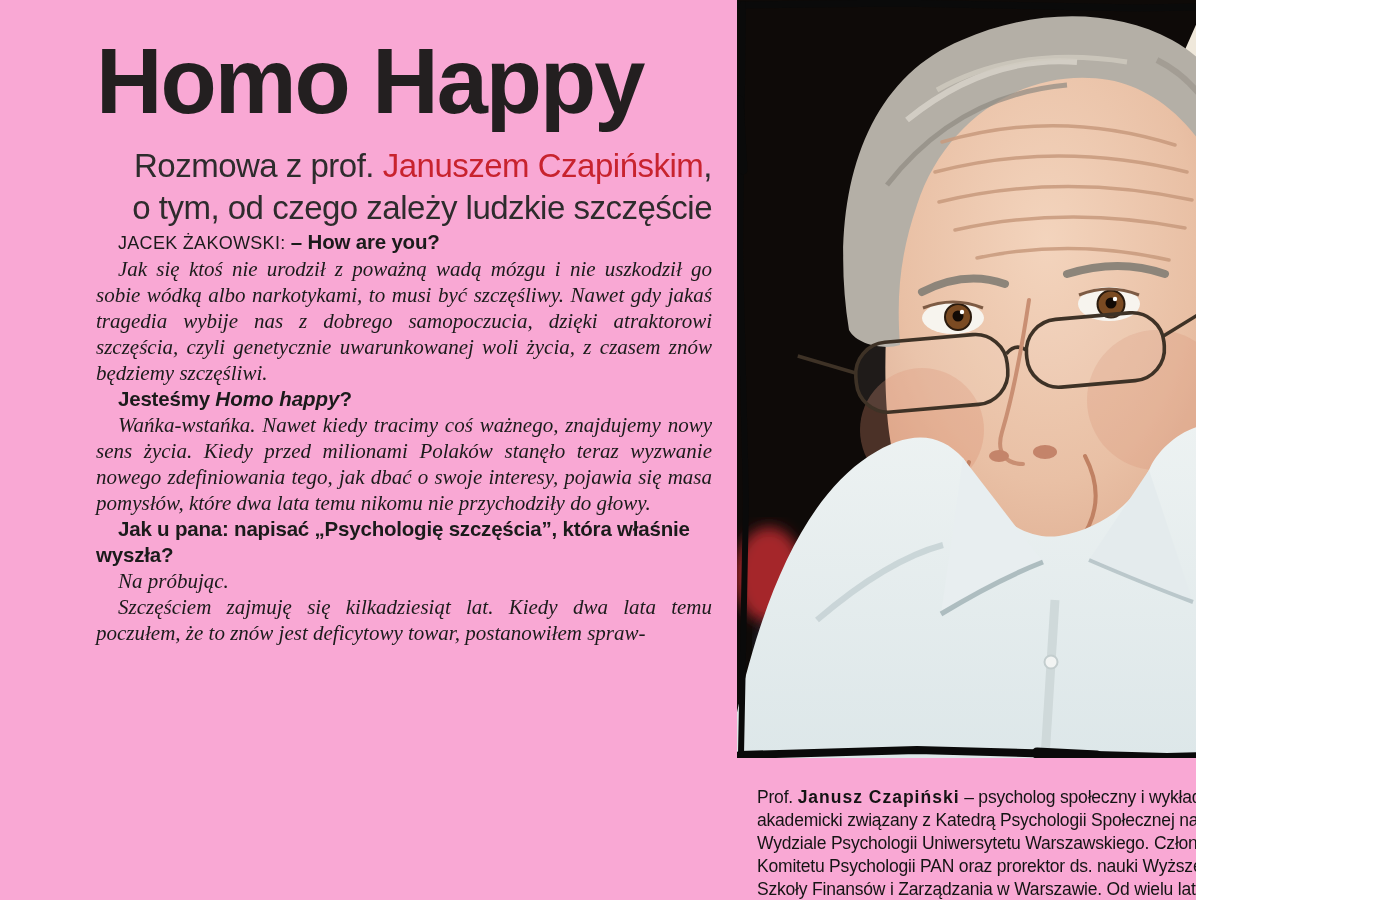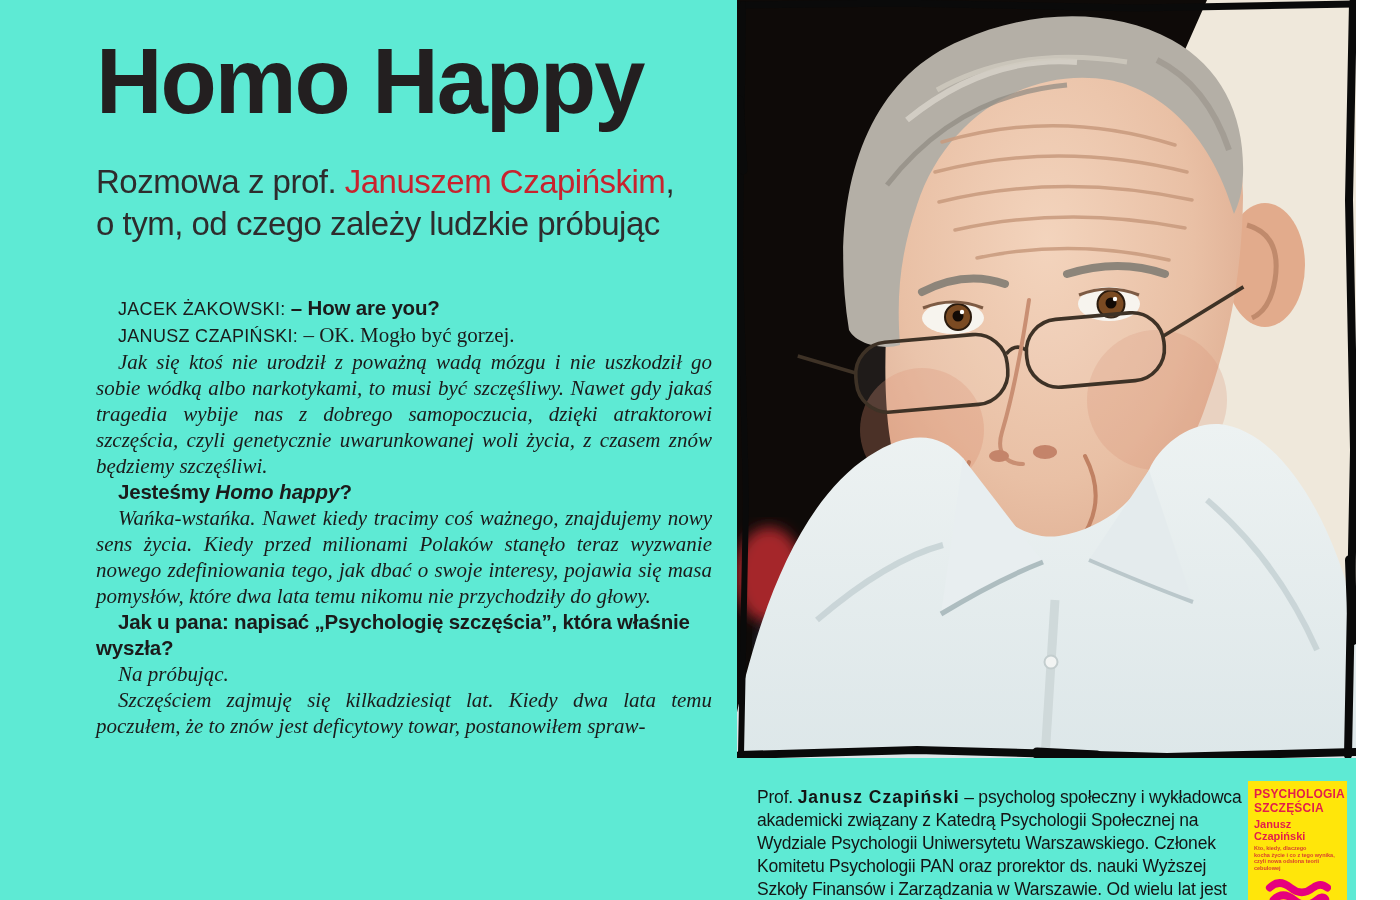--- a/index.html
+++ b/index.html
@@ -1,30 +1,30 @@
 <!DOCTYPE html>
 <html lang="pl"><head>
 <meta charset="utf-8">
 <style>
   html,body{margin:0;padding:0;background:#ffffff;}
   .page{
-    position:relative;width:1356px;height:900px;background:#5eead4;
+    position:relative;width:1196px;height:900px;background:#f9a8d4;
     overflow:hidden;font-family:"Liberation Sans",sans-serif;
   }
   
   .text-col{position:absolute;left:96px;top:28px;width:616px;}
   .article-title{
     font-family:"Liberation Sans",sans-serif;font-weight:700;
     font-size:92px;line-height:1.16;letter-spacing:-2px;color:#231f20;margin:0;
   }
-  .subtitle{margin-top:26px;font-size:33px;line-height:42px;color:#2e2c2d;letter-spacing:-0.5px;}
+  .subtitle{margin-top:10px;font-size:33px;line-height:42px;color:#2e2c2d;letter-spacing:-0.5px;text-align:right;}
   .subtitle .run-red{color:#c8232e;}
   .subtitle .run-n{color:#2e2c2d;}
   .article-body{
-    margin-top:50px;font-family:"Liberation Serif",serif;
+    font-family:"Liberation Serif",serif;
     font-size:21px;line-height:26px;color:#1b1b1b;
   }
   .article-body p{margin:0;text-indent:22px;}
   .article-body p.answer{text-align:justify;font-style:italic;}
   .run-label{font-family:"Liberation Sans",sans-serif;font-size:18px;letter-spacing:0.3px;color:#1b1b1b;}
   .run-bold{font-family:"Liberation Sans",sans-serif;font-weight:700;font-size:20.5px;letter-spacing:-0.2px;}
   .run-bolditalic{font-family:"Liberation Sans",sans-serif;font-weight:700;font-style:italic;font-size:20.5px;}
   .run-serif{font-family:"Liberation Serif",serif;}
   
   .photo-wrap{position:absolute;left:737px;top:0;width:620px;height:758px;}
@@ -52,25 +52,24 @@
 </style>
 </head>
 <body>
 
 <div class="page">
 
   <div class="text-col">
     <h1 class="article-title">Homo Happy</h1>
     <div class="subtitle">
         <div><span class="run-n">Rozmowa z prof. </span><span class="run-red">Januszem Czapińskim</span><span class="run-n">,</span></div>
-        <div><span class="run-n">o tym, od czego zależy ludzkie próbując</span></div>
+        <div><span class="run-n">o tym, od czego zależy ludzkie szczęście</span></div>
       </div>
     <div class="article-body">
         <p class="dialog"><span class="run-label">JACEK ŻAKOWSKI: </span><span class="run-bold">– How are you?</span></p>
-        <p class="dialog"><span class="run-label">JANUSZ CZAPIŃSKI: </span><span class="run-serif">– OK. Mogło być gorzej.</span></p>
         <p class="answer"><span class="run-serif">Jak się ktoś nie urodził z poważną wadą mózgu i nie uszkodził go sobie wódką albo narkotykami, to musi być szczęśliwy. Nawet gdy jakaś tragedia wybije nas z dobrego samopoczucia, dzięki atraktorowi szczęścia, czyli genetycznie uwarunkowanej woli życia, z czasem znów będziemy szczęśliwi.</span></p>
         <p class="question"><span class="run-bold">Jesteśmy </span><span class="run-bolditalic">Homo happy</span><span class="run-bold">?</span></p>
         <p class="answer"><span class="run-serif">Wańka-wstańka. Nawet kiedy tracimy coś ważnego, znajdujemy nowy sens życia. Kiedy przed milionami Polaków stanęło teraz wyzwanie nowego zdefiniowania tego, jak dbać o swoje interesy, pojawia się masa pomysłów, które dwa lata temu nikomu nie przychodziły do głowy.</span></p>
         <p class="question"><span class="run-bold">Jak u pana: napisać „Psychologię szczęścia”, która właśnie wyszła?</span></p>
         <p class="answer"><span class="run-serif">Na próbując.</span></p>
         <p class="answer"><span class="run-serif">Szczęściem zajmuję się kilkadziesiąt lat. Kiedy dwa lata temu poczułem, że to znów jest deficytowy towar, postanowiłem spraw-</span></p>
       </div>
   </div>
 
   <div class="photo-wrap">

